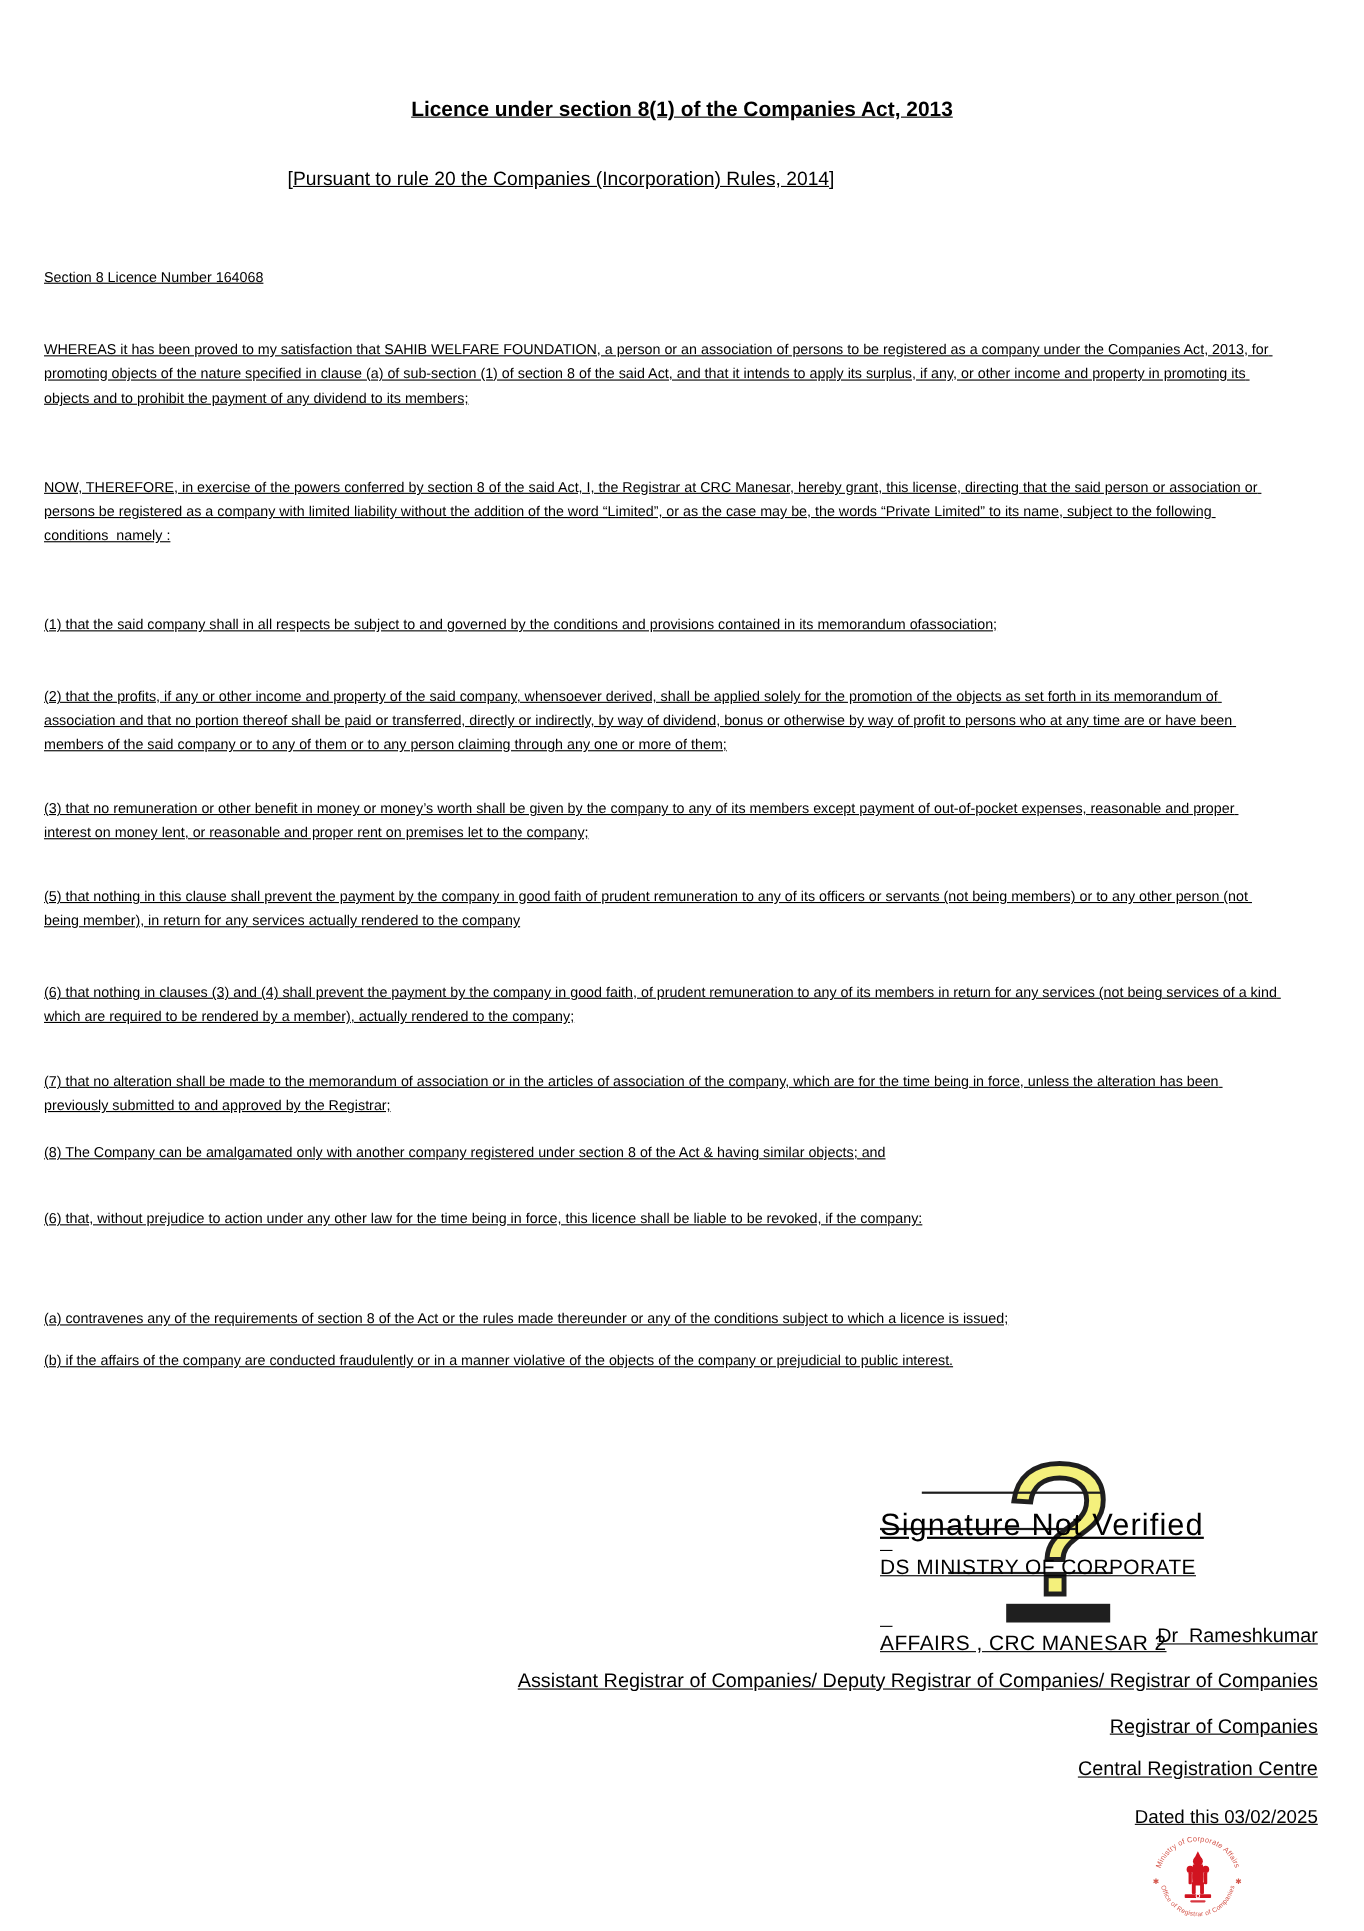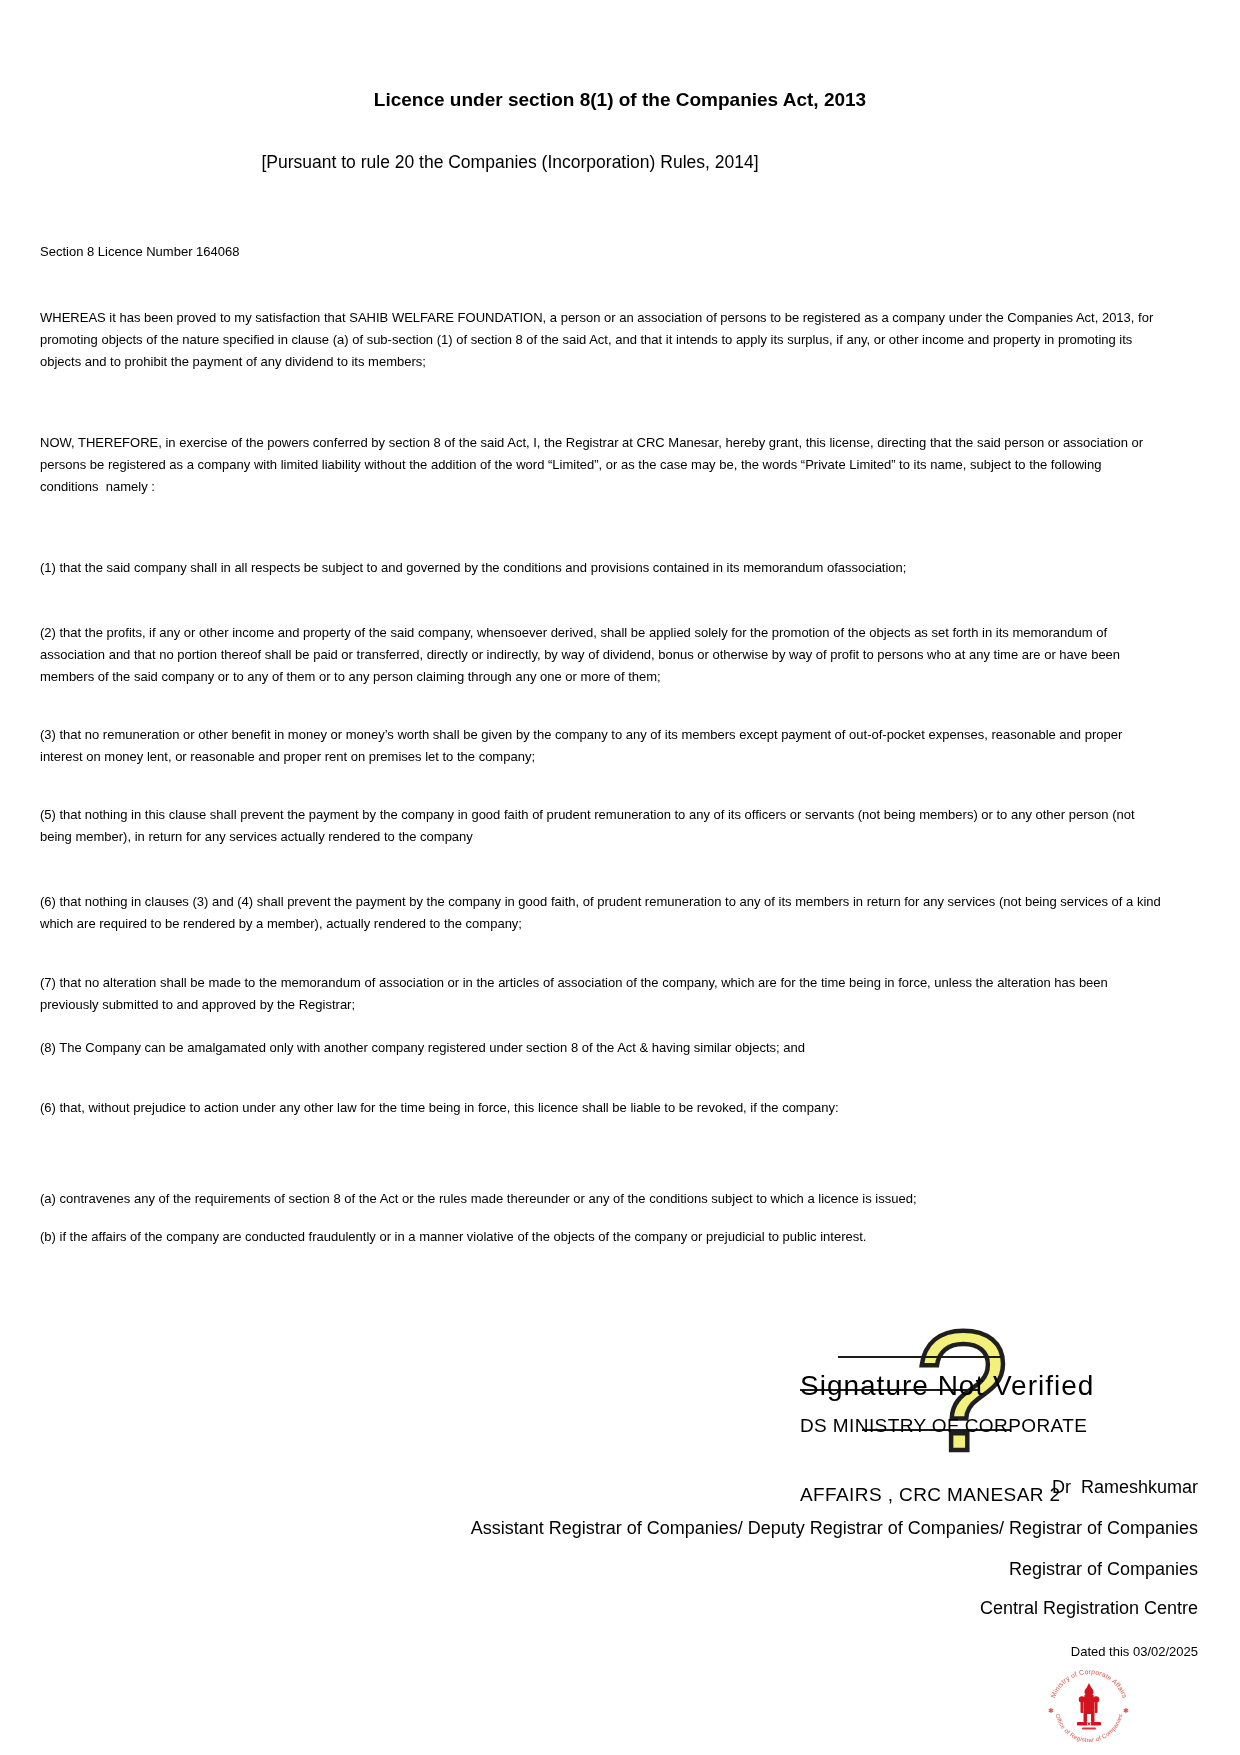--- a/index.html
+++ b/index.html
@@ -4,21 +4,21 @@
 <style>
   html, body { margin: 0; padding: 0; }
   body {
     width: 1240px; height: 1755px;
     background: #ffffff;
     position: relative;
     overflow: hidden;
     font-family: "Liberation Sans", "DejaVu Sans", sans-serif;
     color: #000;
   }
-  .abs { position: absolute; }
+  .abs { position: absolute; text-decoration: underline; }
   .doc-title {
     left: 0; width: 1240px; text-align: center;
     font-weight: bold; font-size: 19px; line-height: 24px;
   }
   .doc-subtitle {
     left: 0; width: 1020px; text-align: center;
     font-size: 17.5px; line-height: 22px;
   }
   .para {
     left: 40px; width: 1122px;
@@ -44,21 +44,21 @@
     font-weight: normal;
   }
   .stamp-line {
     height: 2px; background: #1c1c1c; z-index: 3;
   }
   .right-line {
     right: 42px; left: 200px; text-align: right;
     font-size: 18px; line-height: 22px;
     white-space: pre-wrap;
   }
-  .dated-line { font-size: 13px; }
+  .dated-line { font-size: 17px; }
   .seal { left: 1045px; top: 1664px; z-index: 2; }
 </style>
 </head>
 <body>
 
 <div class="abs doc-title" style="top:88px">Licence under section 8(1) of the Companies Act, 2013</div>
 <div class="abs doc-subtitle" style="top:151px">[Pursuant to rule 20 the Companies (Incorporation) Rules, 2014]</div>
 <div class="abs para" style="top:241px">Section 8 Licence Number 164068</div>
 
 <div class="abs para" style="top:307px">WHEREAS it has been proved to my satisfaction that SAHIB WELFARE FOUNDATION, a person or an association of persons to be registered as a company under the Companies Act, 2013, for promoting objects of the nature specified in clause (a) of sub-section (1) of section 8 of the said Act, and that it intends to apply its surplus, if any, or other income and property in promoting its objects and to prohibit the payment of any dividend to its members;</div>

